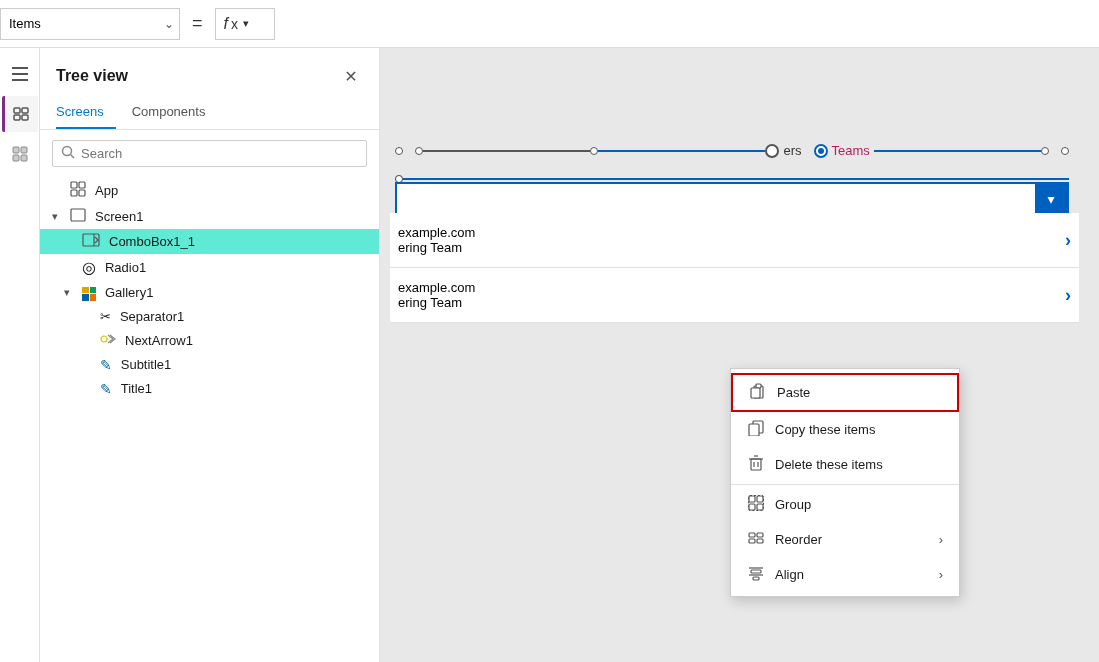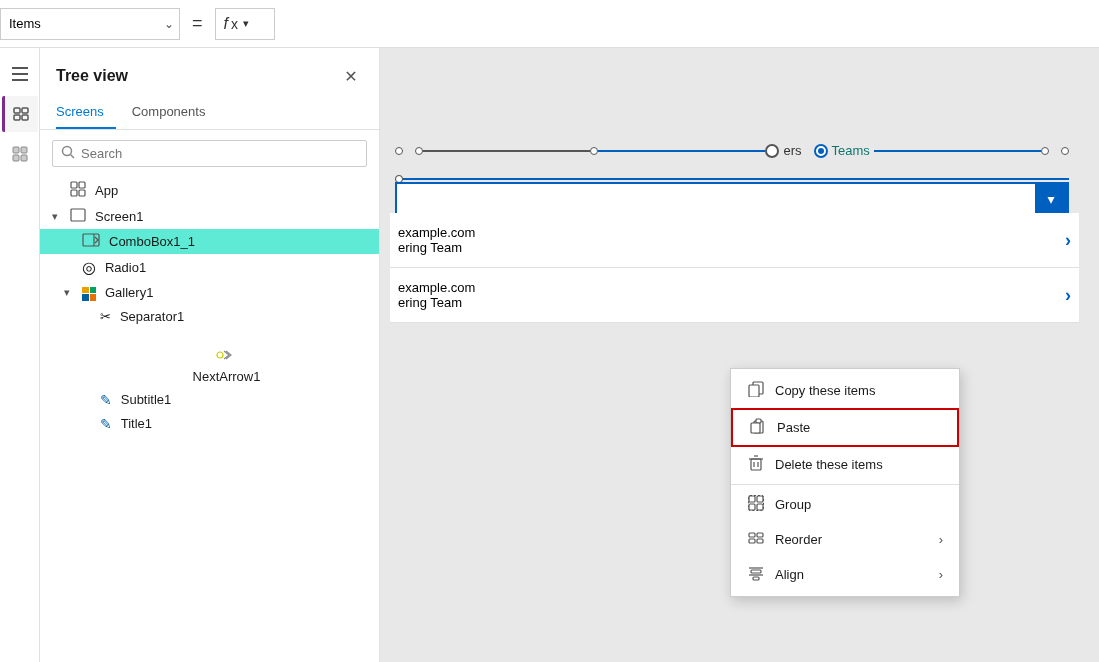--- a/index.html
+++ b/index.html
@@ -361,21 +361,21 @@
         </span>
         <span>Gallery1</span>
       </div>
 
       <div class="tree-item" style="padding-left:42px;">
         <span class="expand-icon">&nbsp;</span>
         <span style="margin-right:5px;font-size:13px;">✂</span>
         <span>Separator1</span>
       </div>
 
-      <div class="tree-item" style="padding-left:42px;flex-direction:column;">
+      <div class="tree-item" style="padding-left:42px;">
         <span class="expand-icon">&nbsp;</span>
         <span style="margin-right:5px;">
           <svg width="16" height="14" viewBox="0 0 16 14" fill="none">
             <circle cx="4" cy="7" r="3" stroke="#cc0" stroke-width="1.2" fill="none"></circle>
             <path d="M8 3 L13 7 L8 11" stroke="#888" stroke-width="1.2" fill="none"></path>
             <path d="M10 3 L15 7 L10 11" stroke="#888" stroke-width="1.2" fill="none"></path>
           </svg>
         </span>
         <span>NextArrow1</span>
       </div>
@@ -401,21 +401,21 @@
       <div style="flex:1;display:flex;align-items:center;gap:0;margin:0 4px;">
         <div class="sel-handle" style="position:relative;"></div>
         <div style="flex:1;height:2px;background:#555;"></div>
         <div class="sel-handle" style="position:relative;"></div>
         <div style="flex:1;height:2px;background:#0060c0;"></div>
         <span style="width:14px;height:14px;border-radius:50%;border:2px solid #555;display:inline-block;background:#fff;"></span>
         <span style="font-size:13px;color:#333;margin-left:4px;margin-right:12px;">ers</span>
         <span style="width:14px;height:14px;border-radius:50%;border:2px solid #0060c0;display:inline-flex;align-items:center;justify-content:center;background:#fff;">
           <span style="width:6px;height:6px;border-radius:50%;background:#0060c0;display:block;"></span>
         </span>
-        <span style="font-size:13px;color:#0f766e;margin-left:4px;margin-right:4px;">Teams</span>
+        <span style="font-size:13px;color:#be185d;margin-left:4px;margin-right:4px;">Teams</span>
         <div style="flex:1;height:2px;background:#0060c0;"></div>
         <div class="sel-handle" style="position:relative;"></div>
       </div>
       <div class="sel-handle" style="position:relative;"></div>
     </div>
 
     <div style="position:absolute;top:130px;left:15px;right:30px;">
       <div style="display:flex;align-items:center;gap:4px;">
         <div class="sel-handle"></div>
         <div style="flex:1;height:2px;background:#0060c0;"></div>
@@ -445,39 +445,39 @@
         <div>
           <div class="teams-item-text domain">example.com</div>
           <div class="teams-item-text">ering Team</div>
         </div>
         <span class="teams-chevron">›</span>
       </div>
     </div>
 
     <div class="context-menu">
 
-      <div class="ctx-item">
-        <span class="ctx-icon">
-          <svg width="16" height="16" viewBox="0 0 16 16" fill="none">
-            <rect x="5" y="1" width="10" height="12" rx="1" stroke="#555" stroke-width="1.2" fill="none"></rect>
-            <rect x="1" y="4" width="10" height="12" rx="1" stroke="#555" stroke-width="1.2" fill="#fff"></rect>
-          </svg>
-        </span>
-        <span>Copy these items</span>
-      </div>
-
       <div class="ctx-item highlighted">
         <span class="ctx-icon">
           <svg width="16" height="16" viewBox="0 0 16 16" fill="none">
             <rect x="4" y="3" width="9" height="12" rx="1" stroke="#555" stroke-width="1.2" fill="none"></rect>
             <rect x="6" y="1" width="5" height="4" rx="1" stroke="#555" stroke-width="1.2" fill="#fff"></rect>
             <rect x="1" y="5" width="9" height="10" rx="1" stroke="#555" stroke-width="1.2" fill="#fff"></rect>
           </svg>
         </span>
         <span>Paste</span>
+      </div>
+
+      <div class="ctx-item">
+        <span class="ctx-icon">
+          <svg width="16" height="16" viewBox="0 0 16 16" fill="none">
+            <rect x="5" y="1" width="10" height="12" rx="1" stroke="#555" stroke-width="1.2" fill="none"></rect>
+            <rect x="1" y="4" width="10" height="12" rx="1" stroke="#555" stroke-width="1.2" fill="#fff"></rect>
+          </svg>
+        </span>
+        <span>Copy these items</span>
       </div>
 
       <div class="ctx-item">
         <span class="ctx-icon">
           <svg width="16" height="16" viewBox="0 0 16 16" fill="none">
             <rect x="3" y="4" width="10" height="11" rx="1" stroke="#555" stroke-width="1.2" fill="none"></rect>
             <line x1="1" y1="4" x2="15" y2="4" stroke="#555" stroke-width="1.2"></line>
             <line x1="6" y1="1" x2="10" y2="1" stroke="#555" stroke-width="1.2"></line>
             <line x1="6" y1="7" x2="6" y2="12" stroke="#555" stroke-width="1.2"></line>
             <line x1="10" y1="7" x2="10" y2="12" stroke="#555" stroke-width="1.2"></line>

